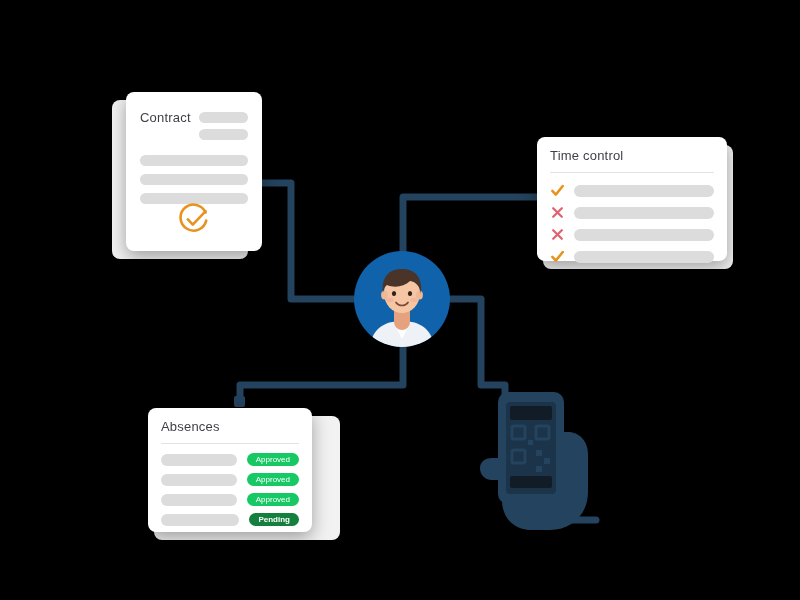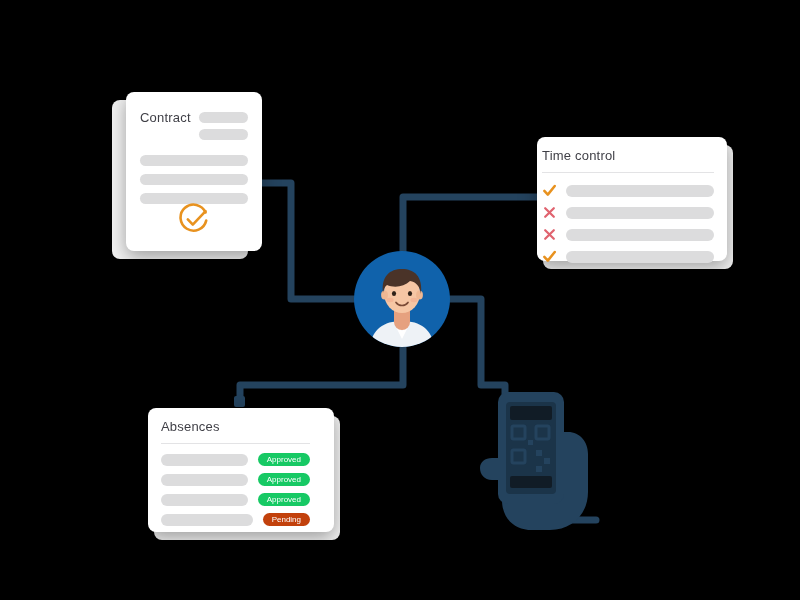--- a/index.html
+++ b/index.html
@@ -87,40 +87,40 @@
     left: 50%;
     transform: translateX(-50%);
     bottom: 16px;
     width: 32px; height: 32px;
   }
 
   
   #timecontrol-card {
     left: 537px; top: 137px;
     width: 190px; height: 124px;
-    padding: 11px 13px 0 5px;
+    padding: 11px 13px 0 13px;
   }
   #timecontrol-card .rule { margin: 9px 0 10px 0; }
   .tc-row {
     display: flex;
     align-items: center;
     gap: 9px;
     margin-bottom: 7px;
   }
   .tc-mark {
     width: 15px; height: 15px;
     flex: 0 0 15px;
   }
   .tc-row .bar { flex: 1; height: 12px; }
 
   
   #absences-card {
     left: 148px; top: 408px;
-    width: 186px; height: 124px;
-    padding: 11px 24px 0 13px;
+    width: 164px; height: 124px;
+    padding: 11px 13px 0 13px;
   }
   #absences-card .rule { margin: 9px 0 9px 0; }
   .ab-row {
     display: flex;
     align-items: center;
     gap: 10px;
     margin-bottom: 7px;
   }
   .ab-row .bar { flex: 1; height: 12px; }
   .badge {
@@ -128,21 +128,21 @@
     border-radius: 9px;
     color: #ffffff;
     font-size: 8px;
     line-height: 13px;
     height: 13px;
     padding: 0 9px;
     text-align: center;
     white-space: nowrap;
   }
   .badge.approved { background: #17c964; }
-  .badge.pending  { background: #c2410c; }
+  .badge.pending  { background: #15803d; font-weight: bold; }
 
   
   #avatar {
     position: absolute;
     left: 352px; top: 249px;
     width: 100px; height: 100px;
   }
 
   
   #phone-illustration {

